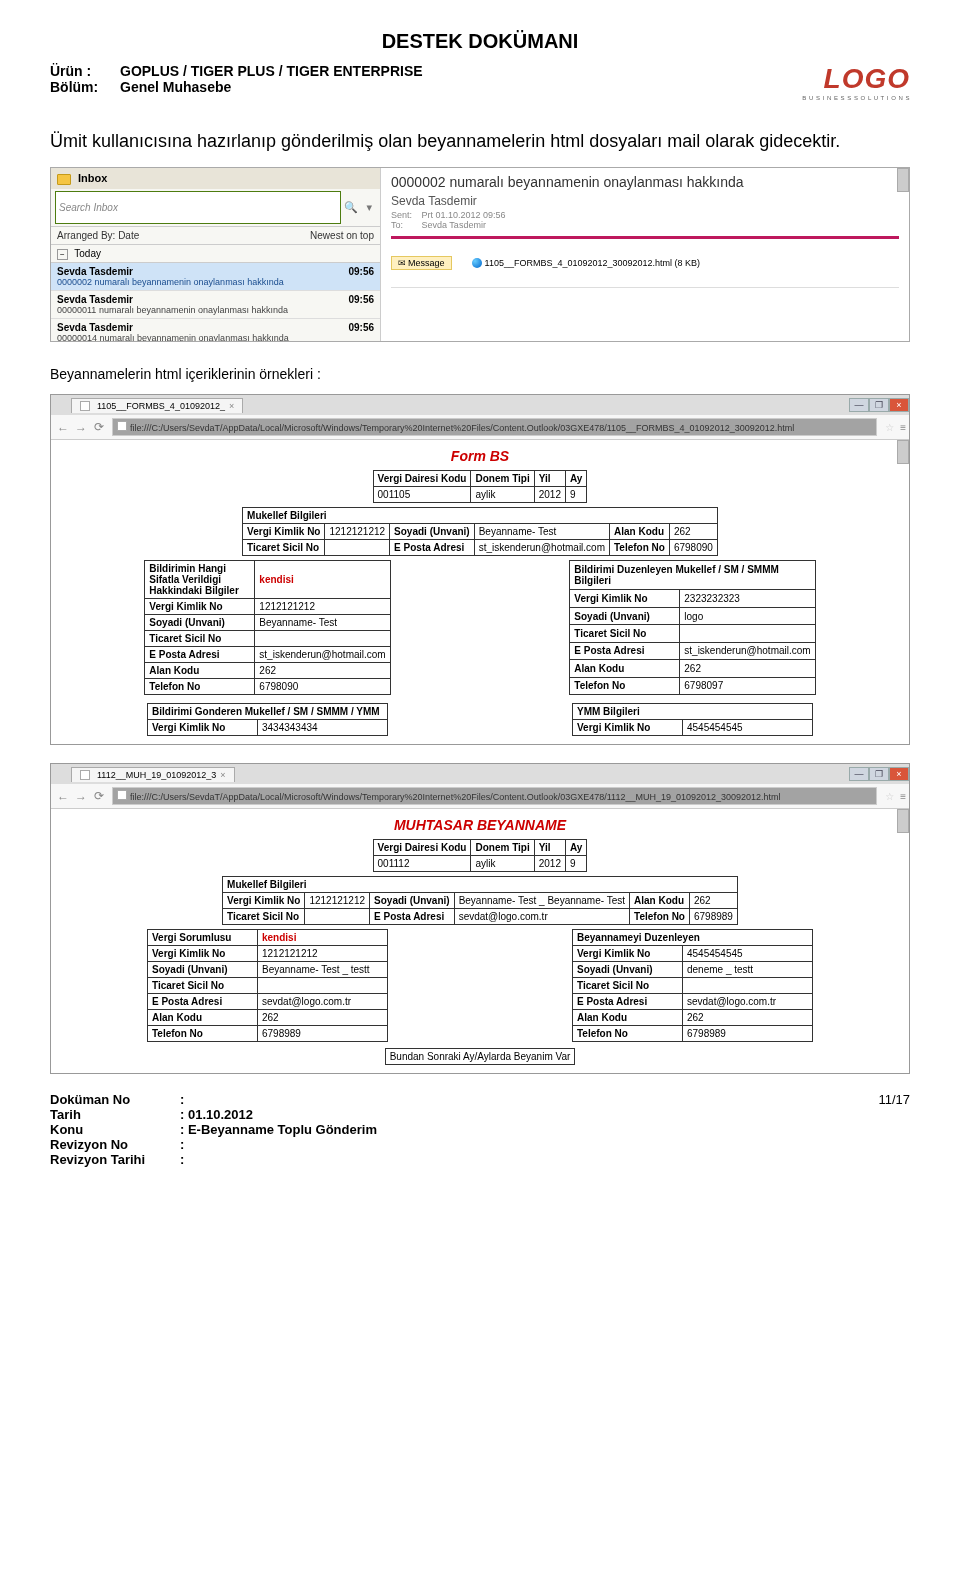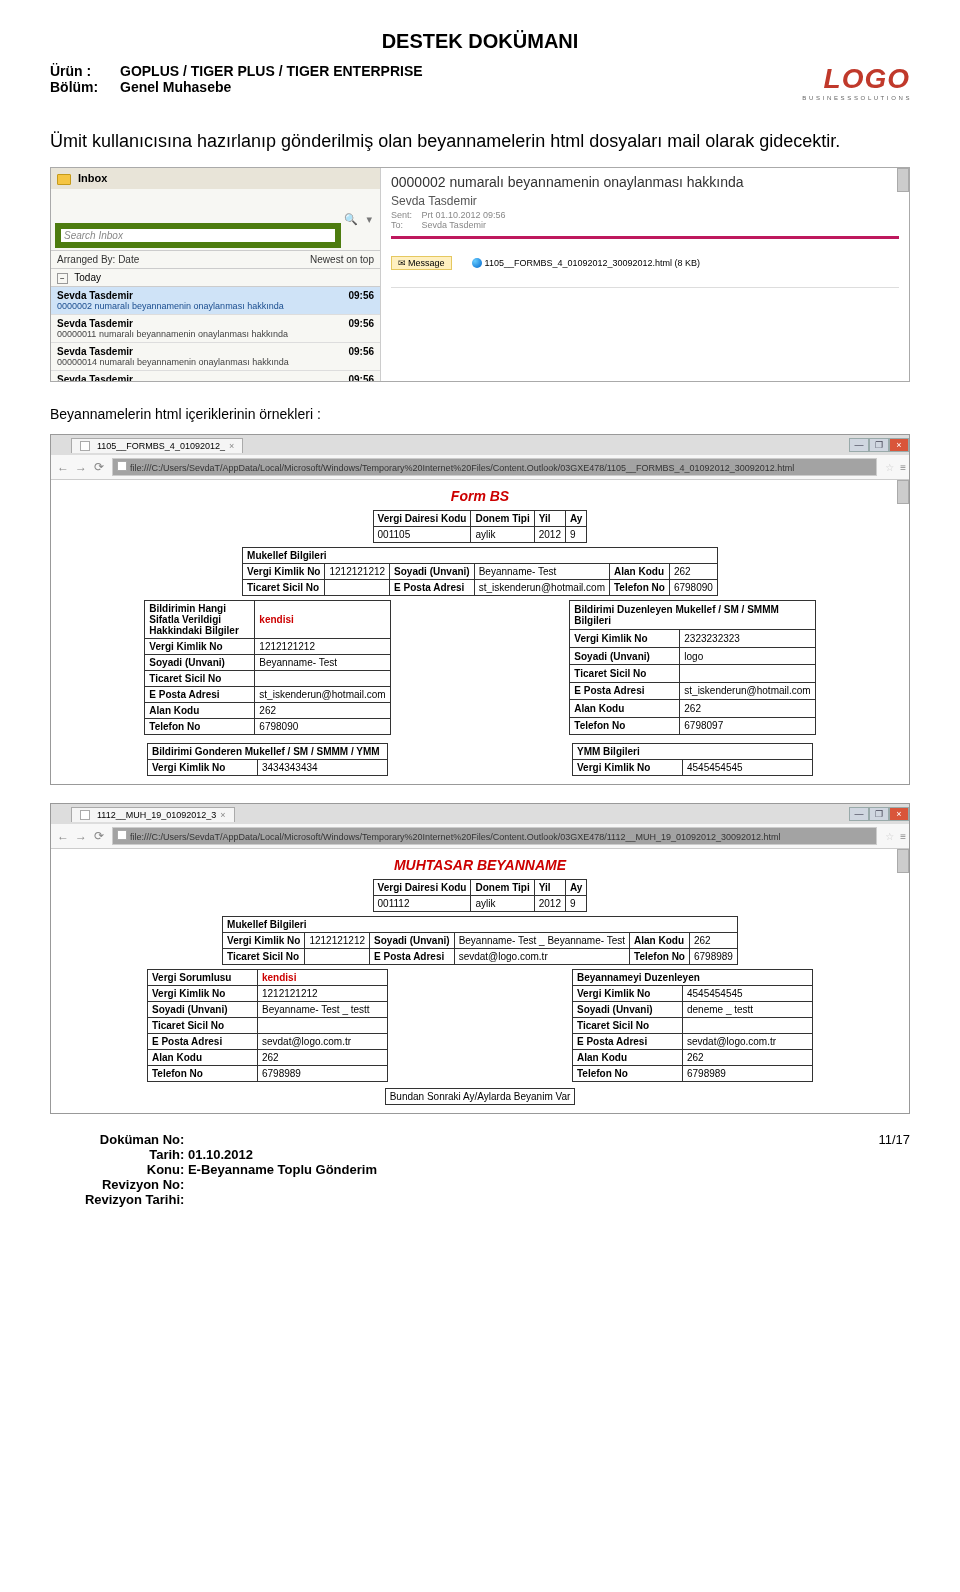--- a/index.html
+++ b/index.html
@@ -7,26 +7,26 @@
   .page { padding: 30px 50px 20px 50px; position: relative; }
   .doc-title { text-align: center; font-size: 20px; font-weight: bold; margin-bottom: 10px; }
   .doc-header { display: flex; justify-content: space-between; align-items: flex-start; margin-bottom: 30px; }
   .doc-meta { font-size: 14px; font-weight: bold; }
   .doc-meta .row { display: flex; }
   .doc-meta .lbl { width: 70px; }
   .logo-wrap { text-align: right; }
   .logo-text { font-weight: bold; font-size: 28px; color: #c0392b; letter-spacing: 1px; font-style: italic; }
   .logo-sub { font-size: 6px; color: #666; letter-spacing: 0.5px; }
   .body-text { font-size: 18px; margin: 20px 0 15px 0; }
-  .outlook { border: 1px solid #aaa; display: flex; font-size: 11px; height: 215px; overflow: hidden; }
+  .outlook { border: 1px solid #aaa; display: flex; font-size: 11px; height: 175px; overflow: hidden; }
   .outlook-left { width: 330px; border-right: 1px solid #ccc; background: #f7f7f3; }
   .inbox-title { background: #e8e4d8; padding: 4px 6px; font-weight: bold; }
   .inbox-title .icon { display: inline-block; width: 14px; height: 11px; background: #f5c542; border: 1px solid #c59a1a; border-radius: 1px; margin-right: 4px; vertical-align: middle; }
   .search-row { display: flex; align-items: center; border-bottom: 1px solid #ccc; padding: 2px 4px; }
-  .search-row input { flex: 1; border: 6px solid #4d7c0f; font-size: 10px; padding: 1px 3px; color: #888; font-style: italic; margin-top: 32px; }
+  .search-row input { flex: 1; border: 1px solid #4d7c0f; font-size: 10px; padding: 10px 3px; color: #888; font-style: italic; }
   .search-row .mag { margin: 0 4px; color: #777; }
   .arr-row { display: flex; justify-content: space-between; padding: 3px 6px; border-bottom: 1px solid #ccc; font-size: 10px; color: #333; }
   .today { padding: 3px 6px; border-bottom: 1px solid #ccc; font-size: 10px; }
   .today .minus { border: 1px solid #999; padding: 0 2px; font-size: 8px; margin-right: 4px; }
   .msg-item { padding: 3px 6px; border-bottom: 1px solid #ddd; }
   .msg-item.sel { background: #cfe3f7; }
   .msg-top { display: flex; justify-content: space-between; font-weight: bold; font-size: 10px; }
   .msg-sub { font-size: 9px; color: #444; }
   .msg-item.sel .msg-sub { color: #1a4d8f; }
   .outlook-right { flex: 1; background: #fff; padding: 6px 10px; position: relative; }
@@ -58,21 +58,21 @@
   .form-title { text-align: center; font-weight: bold; font-style: italic; font-size: 14px; margin-bottom: 6px; }
   .ft-red { color: #c00; }
   table.ft { border-collapse: collapse; margin: 0 auto; }
   table.ft td, table.ft th { border: 1px solid #333; padding: 2px 4px; font-size: 10px; text-align: left; font-weight: normal; }
   table.ft th { font-weight: bold; }
   .tbl-head-row th { font-weight: bold; }
   .twocol { display: flex; justify-content: center; gap: 4px; margin-top: 4px; }
   .twocol table { width: auto; }
   .kendisi { color: #c00; font-weight: bold; }
   .footer { margin-top: 16px; font-size: 13px; font-weight: bold; position: relative; }
-  .footer .frow { display: flex; text-align: right; }
+  .footer .frow { display: flex; }
   .footer .flbl { width: 130px; }
   .footer .pn { position: absolute; right: 0; top: 0; font-weight: normal; }
   .lcell { width: 110px; }
   .vcell { width: 130px; }
   .ncell { width: 38px; }
 </style>
 </head>
 <body>
 
 <div class="page">

